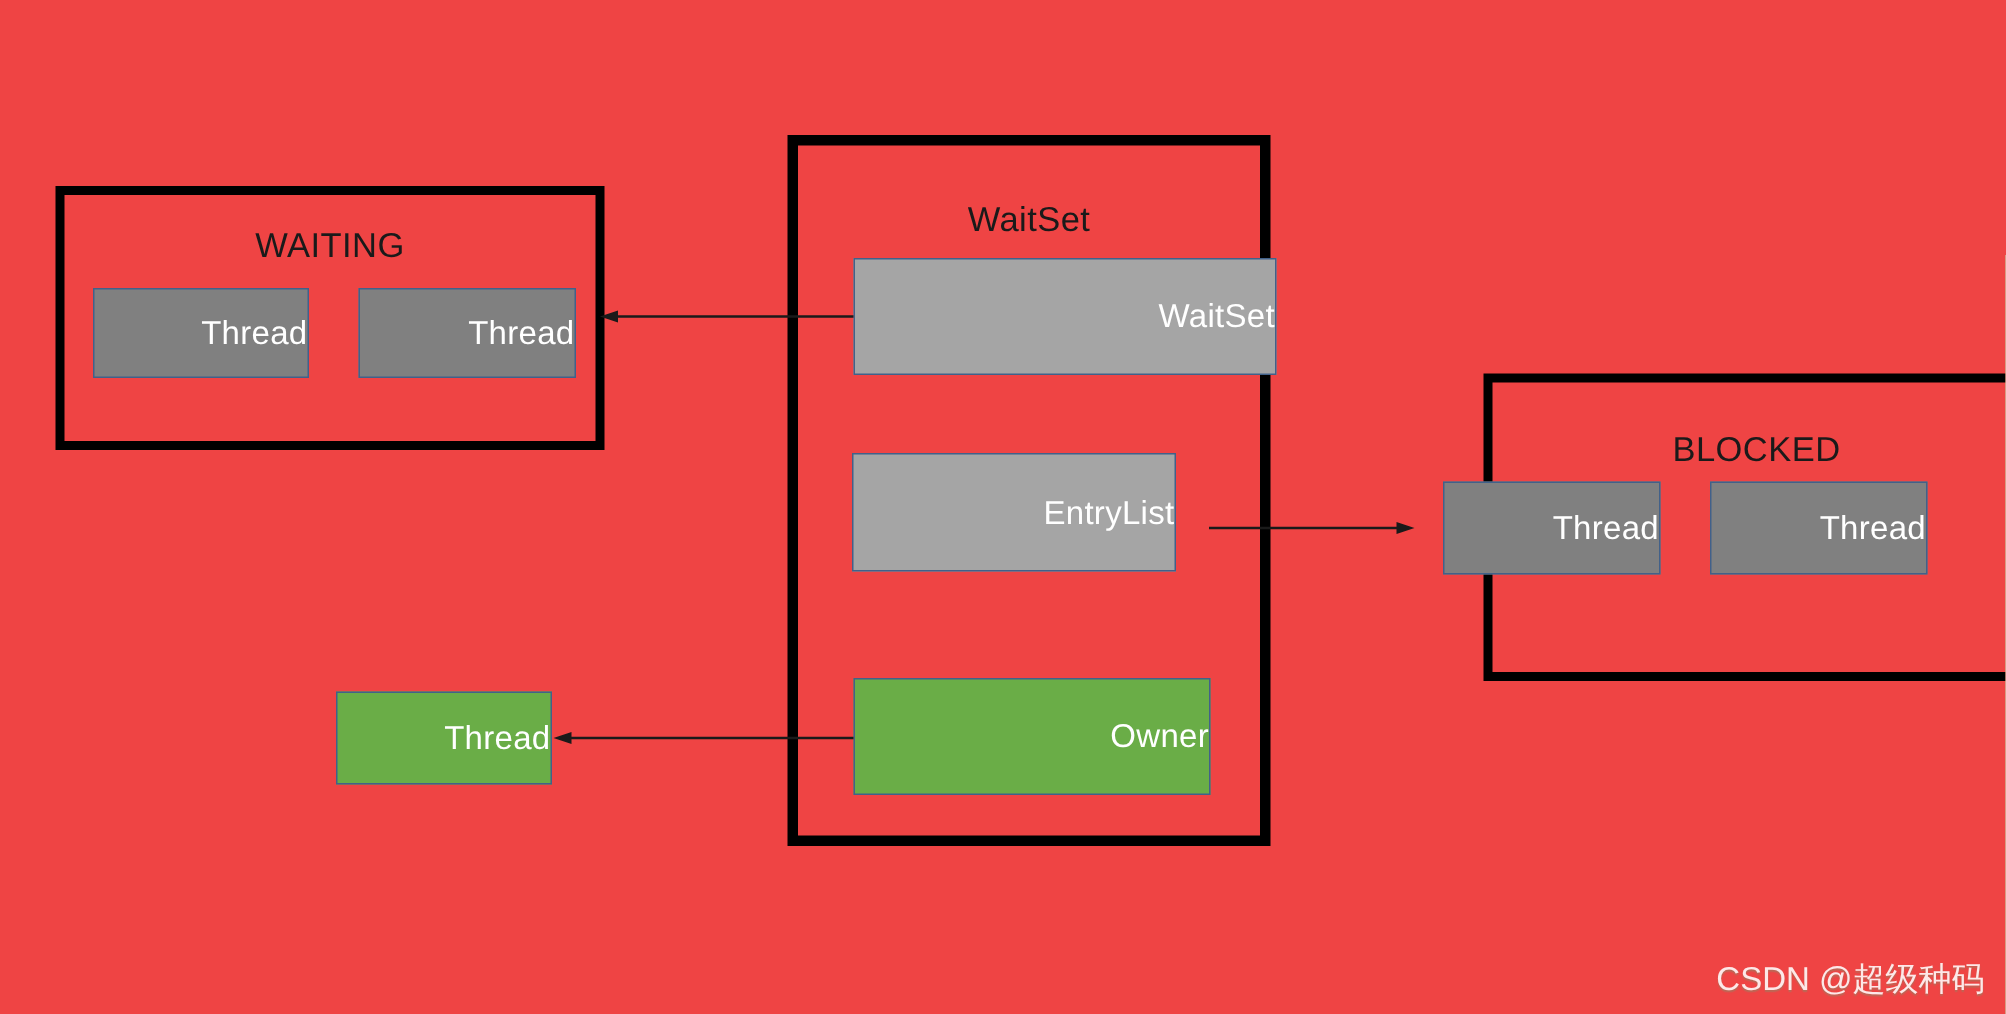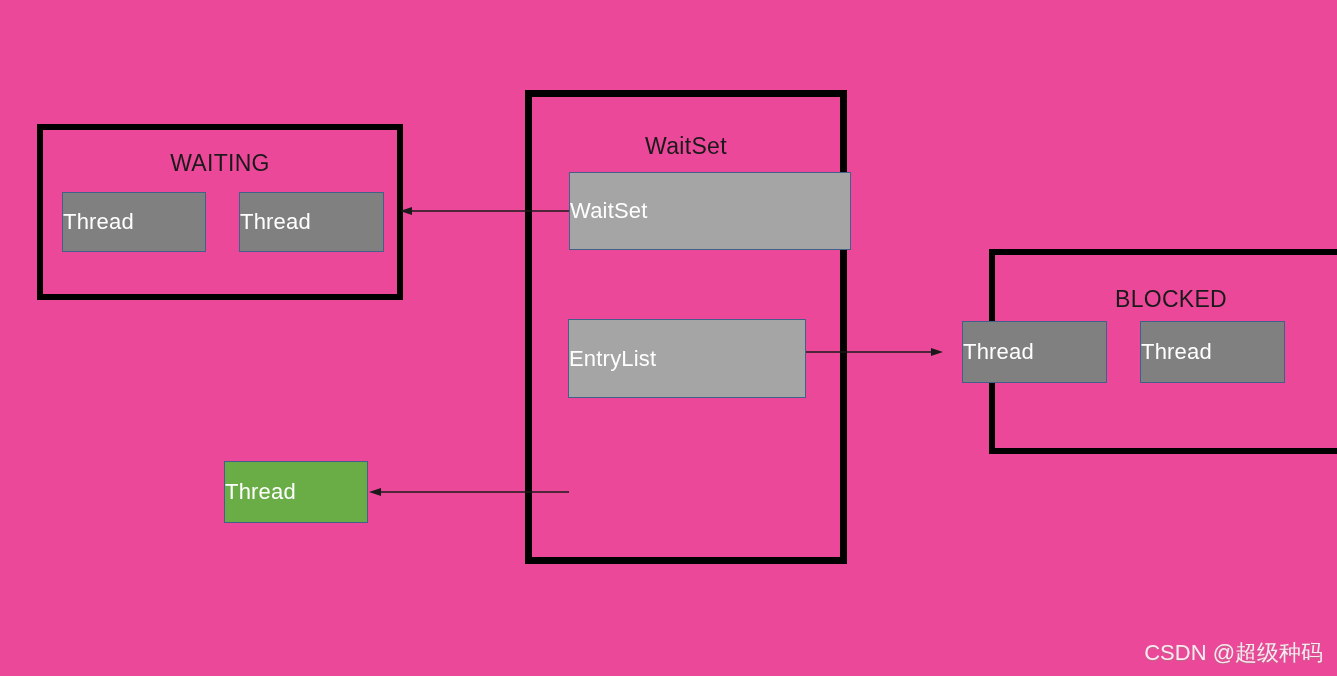--- a/index.html
+++ b/index.html
@@ -7,21 +7,21 @@
     padding: 0;
     background: #c7e0b4;
   }
   body {
     font-family: "Liberation Sans", sans-serif;
   }
   #canvas {
     position: relative;
     width: 1337px;
     height: 676px;
-    background: #ec4899;
+    background: #ef4444;
     overflow: hidden;
   }
 
   
   .group {
     position: absolute;
     box-sizing: border-box;
     border: 6px solid #000000;
     background: transparent;
   }
@@ -41,21 +41,21 @@
     border-width: 7px;
   }
 
   
   .node {
     position: absolute;
     box-sizing: border-box;
     border: 1px solid #41618a;
     display: flex;
     align-items: center;
-    justify-content: flex-start;
+    justify-content: flex-end;
     color: #ffffff;
     font-size: 22px;
     letter-spacing: 0.2px;
   }
   .node.thread {
     background: #808080;
   }
   .node.list {
     background: #a5a5a5;
   }
@@ -98,22 +98,25 @@
   <div class="node thread" style="left:239px; top:192px; width:145px; height:60px;">
     <span class="node-label">Thread</span>
   </div>
 
   <div class="group" id="monitor-group" style="left:525px; top:90px; width:322px; height:474px;">
     <div class="group-title" style="top:36px;">WaitSet</div>
   </div>
   <div class="node list" style="left:569px; top:172px; width:282px; height:78px;">
     <span class="node-label">WaitSet</span>
   </div>
-  <div class="node list" style="left:568px; top:319px; width:238px; height:79px;">
+  <div class="node list" style="left:568px; top:302px; width:216px; height:79px;">
     <span class="node-label">EntryList</span>
+  </div>
+  <div class="node owner" style="left:569px; top:452px; width:238px; height:78px;">
+    <span class="node-label">Owner</span>
   </div>
 
   <div class="group" id="blocked-group" style="left:942px; top:249px; width:364px; height:205px;margin-left:47px;">
     <div class="group-title" style="top:31px;">BLOCKED</div>
   </div>
   <div class="node thread" style="left:962px; top:321px; width:145px; height:62px;">
     <span class="node-label">Thread</span>
   </div>
   <div class="node thread" style="left:1140px; top:321px; width:145px; height:62px;">
     <span class="node-label">Thread</span>

